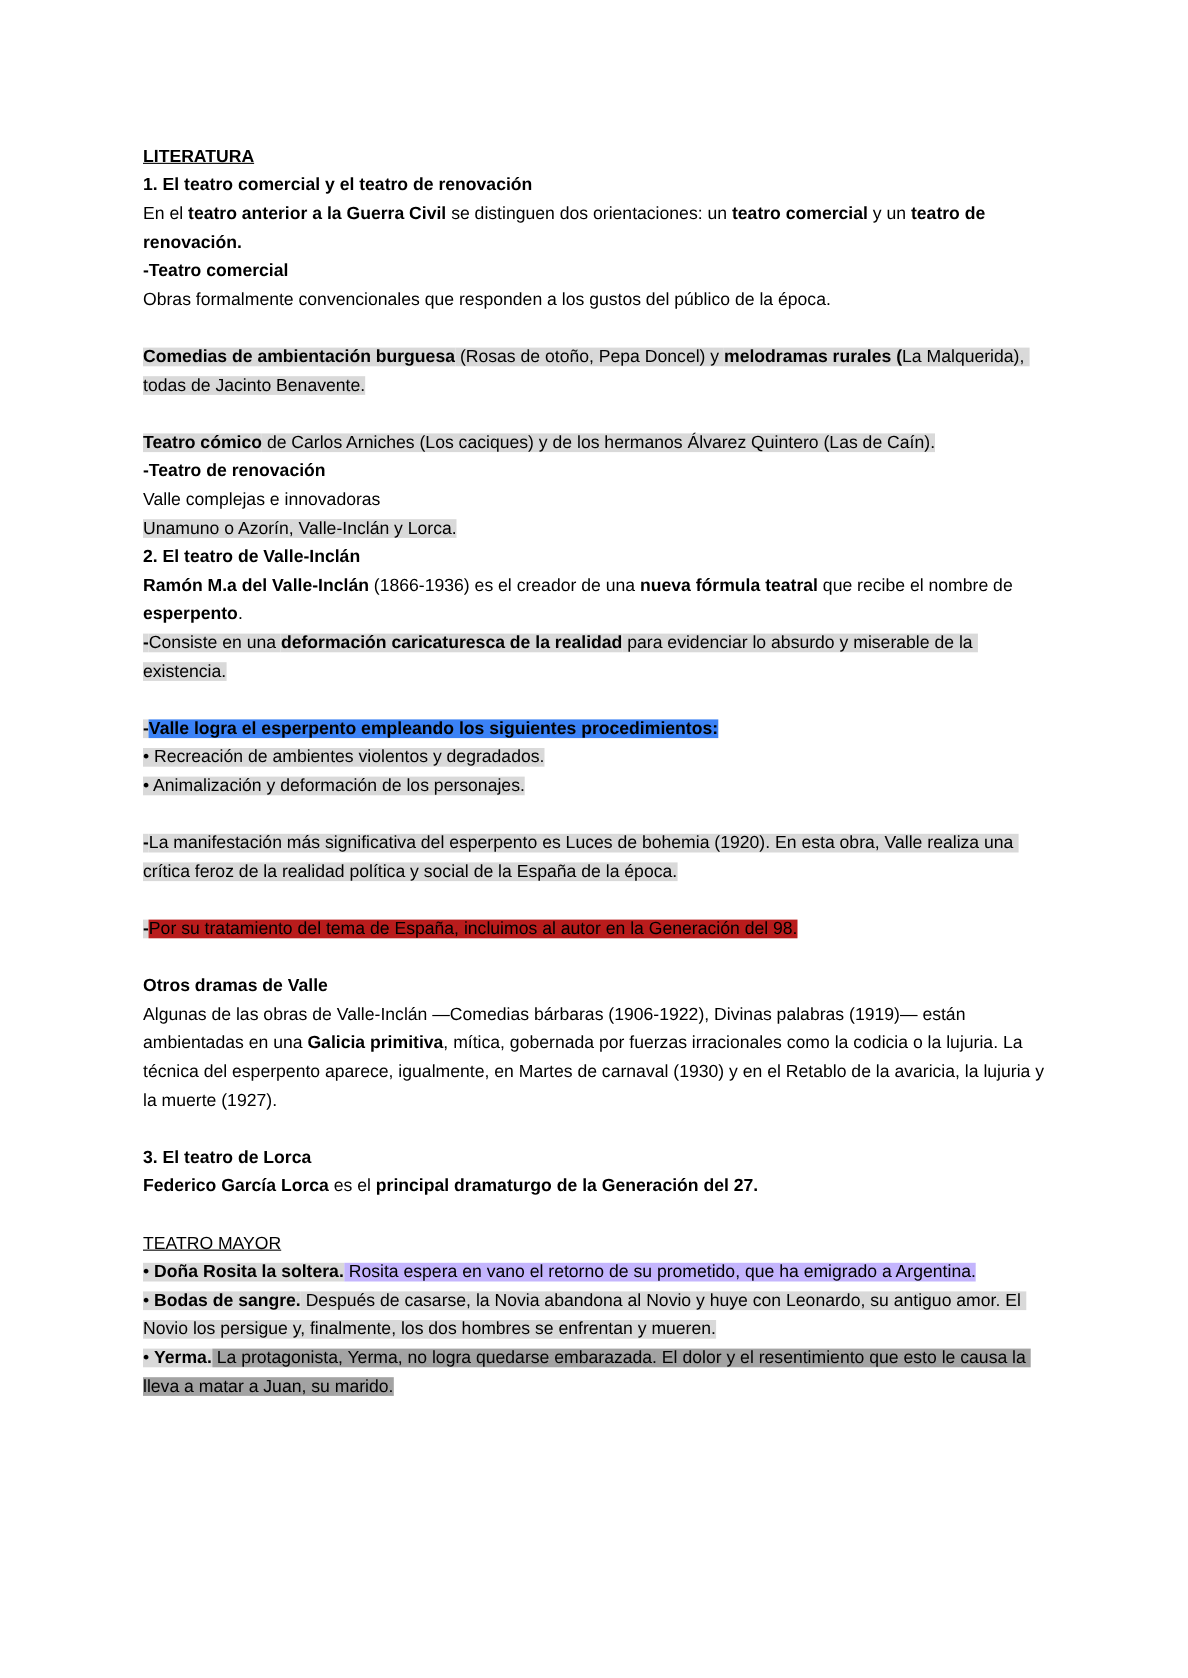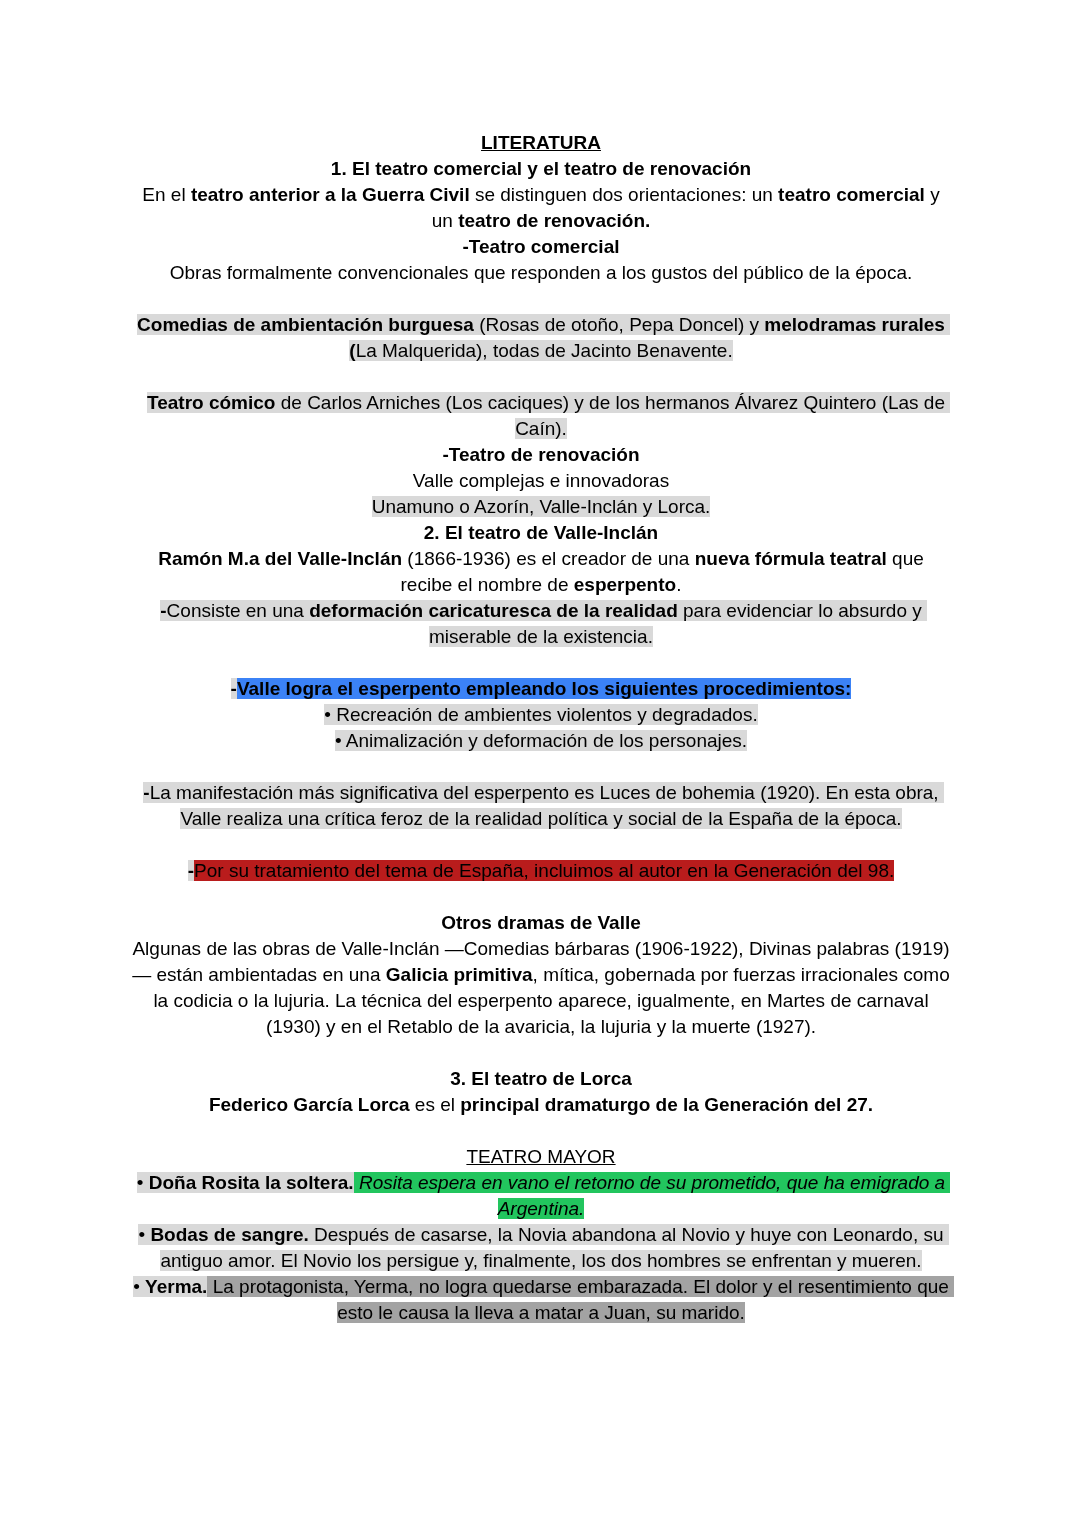--- a/index.html
+++ b/index.html
@@ -14,45 +14,45 @@
   .page {
     position: absolute;
     inset: 0;
     background: #ffffff;
   }
   .content {
     position: absolute;
     left: 130px;
     top: 130px;
     width: 822px;
-    font-size: 19px;
+    font-size: 16px;
     line-height: 26px;
     color: #000000;
-    text-align: center;
+    text-align: left;
   }
   .para { min-height: 26px; }
   .run { white-space: pre-wrap; }
   .b { font-weight: bold; }
   .u { text-decoration: underline; }
   
 </style>
 </head>
 <body>
 
 <div class="page">
   <div class="content" style="color: rgb(0, 0, 0);">
       <div class="para"><span class="run b u">LITERATURA</span></div>
       <div class="para"><span class="run b">1. El teatro comercial y el teatro de renovación</span></div>
       <div class="para"><span class="run">En el </span><span class="run b">teatro anterior a la Guerra Civil</span><span class="run"> se distinguen dos orientaciones: un </span><span class="run b">teatro comercial</span><span class="run"> y un </span><span class="run b">teatro de renovación.</span></div>
       <div class="para"><span class="run b">-Teatro comercial</span></div>
       <div class="para"><span class="run">Obras formalmente convencionales que responden a los gustos del público de la época.</span></div>
       <div class="para">&nbsp;</div>
       <div class="para"><span class="run b" style="background: rgb(217, 217, 217);">Comedias de ambientación burguesa</span><span class="run" style="background: rgb(217, 217, 217);"> (Rosas de otoño, Pepa Doncel) y </span><span class="run b" style="background: rgb(217, 217, 217);">melodramas rurales (</span><span class="run" style="background: rgb(217, 217, 217);">La Malquerida), todas de Jacinto Benavente.</span></div>
       <div class="para">&nbsp;</div>
-      <div class="para"><span class="run b" style="background: rgb(217, 217, 217); margin-left: 10px;">Teatro cómico</span><span class="run" style="background: rgb(217, 217, 217);"> de Carlos Arniches (Los caciques) y de los hermanos Álvarez Quintero (Las de Caín).</span></div>
+      <div class="para"><span class="run b" style="background: rgb(217, 217, 217);">Teatro cómico</span><span class="run" style="background: rgb(217, 217, 217);"> de Carlos Arniches (Los caciques) y de los hermanos Álvarez Quintero (Las de Caín).</span></div>
       <div class="para"><span class="run b">-Teatro de renovación</span></div>
       <div class="para"><span class="run">Valle complejas e innovadoras</span></div>
       <div class="para"><span class="run" style="background: rgb(217, 217, 217);">Unamuno o Azorín, Valle-Inclán y Lorca.</span></div>
       <div class="para"><span class="run b">2. El teatro de Valle-Inclán</span></div>
       <div class="para"><span class="run b">Ramón M.a del Valle-Inclán</span><span class="run"> (1866-1936) es el creador de una </span><span class="run b">nueva fórmula teatral</span><span class="run"> que recibe el nombre de </span><span class="run b">esperpento</span><span class="run">.</span></div>
       <div class="para"><span class="run b" style="background: rgb(217, 217, 217);">-</span><span class="run" style="background: rgb(217, 217, 217);">Consiste en una </span><span class="run b" style="background: rgb(217, 217, 217);">deformación caricaturesca de la realidad</span><span class="run" style="background: rgb(217, 217, 217);"> para evidenciar lo absurdo y miserable de la existencia.</span></div>
       <div class="para">&nbsp;</div>
       <div class="para"><span class="run b" style="background: rgb(217, 217, 217);">-</span><span class="run" style="background: #3b82f6; font-weight: bold;">Valle logra el esperpento empleando los siguientes procedimientos:</span></div>
       <div class="para"><span class="run" style="background: rgb(217, 217, 217);">• Recreación de ambientes violentos y degradados.</span></div>
       <div class="para"><span class="run" style="background: rgb(217, 217, 217);">• Animalización y deformación de los personajes.</span></div>
@@ -61,17 +61,17 @@
       <div class="para">&nbsp;</div>
       <div class="para"><span class="run b" style="background: rgb(217, 217, 217);">-</span><span class="run" style="background: #b91c1c;">Por su tratamiento del tema de España, incluimos al autor en la Generación del 98.</span></div>
       <div class="para">&nbsp;</div>
       <div class="para"><span class="run b">Otros dramas de Valle</span></div>
       <div class="para"><span class="run">Algunas de las obras de Valle-Inclán —Comedias bárbaras (1906-1922), Divinas palabras (1919)— están ambientadas en una </span><span class="run b">Galicia primitiva</span><span class="run">, mítica, gobernada por fuerzas irracionales como la codicia o la lujuria. La técnica del esperpento aparece, igualmente, en Martes de carnaval (1930) y en el Retablo de la avaricia, la lujuria y la muerte (1927).</span></div>
       <div class="para">&nbsp;</div>
       <div class="para"><span class="run b">3. El teatro de Lorca</span></div>
       <div class="para"><span class="run b">Federico García Lorca</span><span class="run"> es el </span><span class="run b">principal dramaturgo de la Generación del 27.</span></div>
       <div class="para">&nbsp;</div>
       <div class="para"><span class="run u">TEATRO MAYOR</span></div>
-      <div class="para"><span class="run" style="background: rgb(217, 217, 217);">• </span><span class="run b" style="background: rgb(217, 217, 217);">Doña Rosita la soltera.</span><span class="run" style="background: #22c55e; font-style: italic;"> Rosita espera en vano el retorno de su prometido, que ha emigrado a Argentina.</span></div>
+      <div class="para"><span class="run" style="background: rgb(217, 217, 217);">• </span><span class="run b" style="background: rgb(217, 217, 217);">Doña Rosita la soltera.</span><span class="run" style="background: #c4b5fd;"> Rosita espera en vano el retorno de su prometido, que ha emigrado a Argentina.</span></div>
       <div class="para"><span class="run" style="background: rgb(217, 217, 217);">• </span><span class="run b" style="background: rgb(217, 217, 217);">Bodas de sangre.</span><span class="run" style="background: rgb(217, 217, 217);"> Después de casarse, la Novia abandona al Novio y huye con Leonardo, su antiguo amor. El Novio los persigue y, finalmente, los dos hombres se enfrentan y mueren.</span></div>
       <div class="para"><span class="run" style="background: rgb(217, 217, 217);">• </span><span class="run b" style="background: rgb(217, 217, 217);">Yerma.</span><span class="run" style="background: #a3a3a3;"> La protagonista, Yerma, no logra quedarse embarazada. El dolor y el resentimiento que esto le causa la lleva a matar a Juan, su marido.</span></div>
     </div>
 </div>
 
 </body></html>

